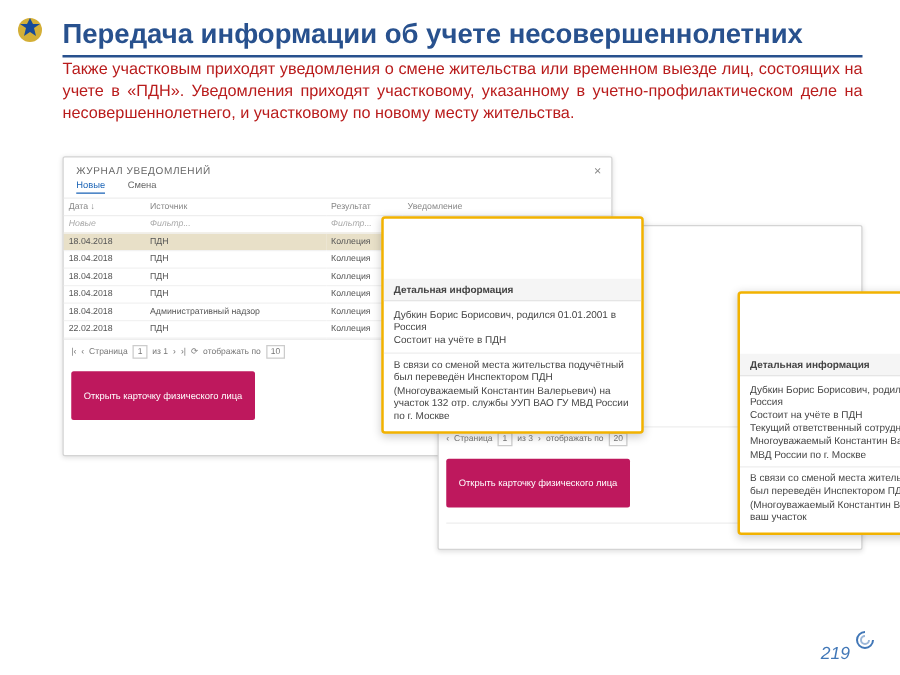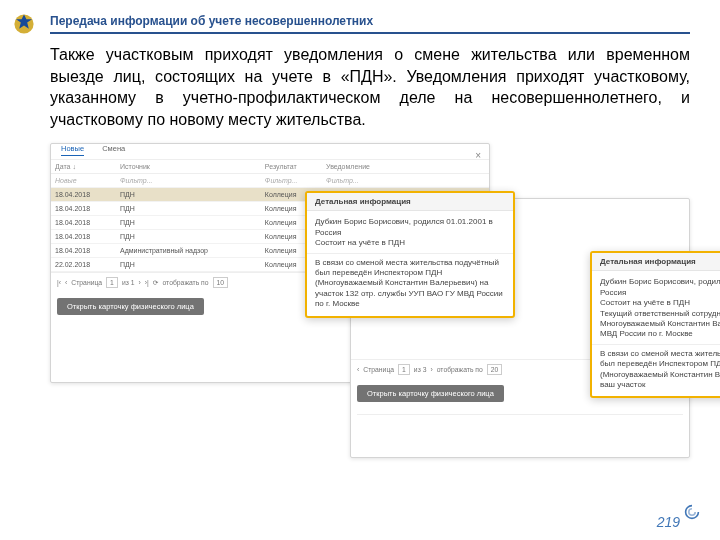--- a/index.html
+++ b/index.html
@@ -8,27 +8,27 @@
     background: #fff;
     font-family: Arial, sans-serif;
     position: relative; overflow: hidden;
     padding: 14px 30px 0 50px;
   }
   .emblem {
     position: absolute; top: 8px; left: 8px;
     width: 32px; height: 32px;
   }
   .slide-title {
-    color: #28518e; font-size: 12px; font-weight: bold;
+    color: #28518e; font-size: 22px; font-weight: bold;
     border-bottom: 2px solid #28518e;
-    padding-bottom: 4px; margin-bottom: 10px;
+    padding-bottom: 4px; 
   }
   .body-text {
-    font-size: 16px; color: #000000; line-height: 1.35;
-    text-align: justify; margin-bottom: 13px;
+    font-size: 13px; color: #b91c1c; line-height: 1.35;
+    text-align: justify; margin-bottom: 26px;
   }
   .stage { position: relative; width: 640px; height: 330px; }
   .screenshot {
     position: absolute; background: #fff;
     border: 1px solid #d4d4d4; border-radius: 2px;
     box-shadow: 0 1px 4px rgba(0,0,0,0.12);
   }
   .shot-a { left: 0; top: 0; width: 440px; height: 240px; }
   .shot-b { left: 300px; top: 55px; width: 340px; height: 260px; }
   .j-title {
@@ -46,32 +46,32 @@
   .filter-row td { color: #aaa; font-style: italic; }
   .grid tr.hl td { background: #e8e0c8; }
   .pager {
     display: flex; align-items: center; gap: 4px;
     font-size: 6.8px; color: #777; padding: 4px 6px;
     border-top: 1px solid #eee;
   }
   .pager .box { border: 1px solid #ccc; padding: 1px 3px; background: #fff; }
   .pager .r { margin-left: auto; }
   .open-btn {
-    display: inline-block; margin: 6px; padding: 4px 10px;
-    background: #737373; color: #fff; font-size: 7.5px; border-radius: 2px;
+    display: inline-block; margin: 6px; padding: 15px 10px;
+    background: #be185d; color: #fff; font-size: 7.5px; border-radius: 2px;
   }
   .callout {
     position: absolute; background: #fff;
     border: 2px solid #f2b200; border-radius: 3px;
     box-shadow: 0 2px 8px rgba(0,0,0,.2);
     font-size: 8px; padding: 0; overflow: hidden;
   }
   .callout .c-head {
     background: #f5f5f5; font-size: 8px; font-weight: bold;
-    color: #444; padding: 4px 8px; border-bottom: 1px solid #e5e5e5;
+    color: #444; padding: 4px 8px; border-bottom: 1px solid #e5e5e5; margin-top: 48px;
   }
   .callout .c-body { padding: 6px 8px; color: #444; line-height: 1.3; }
   .callout .c-body .strong { font-weight: normal; }
   .callout .c-sep { border-top: 1px solid #eee; margin: 4px -8px; }
   .co-a { top: 48px; left: 255px; width: 210px; }
   .co-b { top: 108px; left: 540px; width: 210px; }
   .close-x { position: absolute; top: 6px; right: 8px; font-size: 10px; color: #888; }
   .pagenum {
     position: absolute; right: 40px; bottom: 10px;
     color: #4177b7; font-style: italic; font-size: 14px;
@@ -88,20 +88,21 @@
   <path d="M20 8 L23 14 L30 14 L24 18 L26 26 L20 22 L14 26 L16 18 L10 14 L17 14 Z" fill="#174a99"></path>
 </svg>
 
 <h1 class="slide-title">Передача информации об учете несовершеннолетних</h1>
 <p class="body-text">Также участковым приходят уведомления о смене жительства или временном выезде лиц, состоящих на учете в «ПДН». Уведомления приходят участковому, указанному в учетно-профилактическом деле на несовершеннолетнего, и участковому по новому месту жительства.</p>
 
 <div class="stage">
 
   <div class="screenshot shot-a">
     <span class="close-x">×</span>
+    <div class="j-title">ЖУРНАЛ УВЕДОМЛЕНИЙ</div>
     <div class="tabs">
       <span class="active">Новые</span>
       <span>Смена</span>
     </div>
     <table class="grid">
       <tbody>
           <tr>
         <th>Дата ↓</th>
         <th>Источник</th>
         <th>Результат</th>

